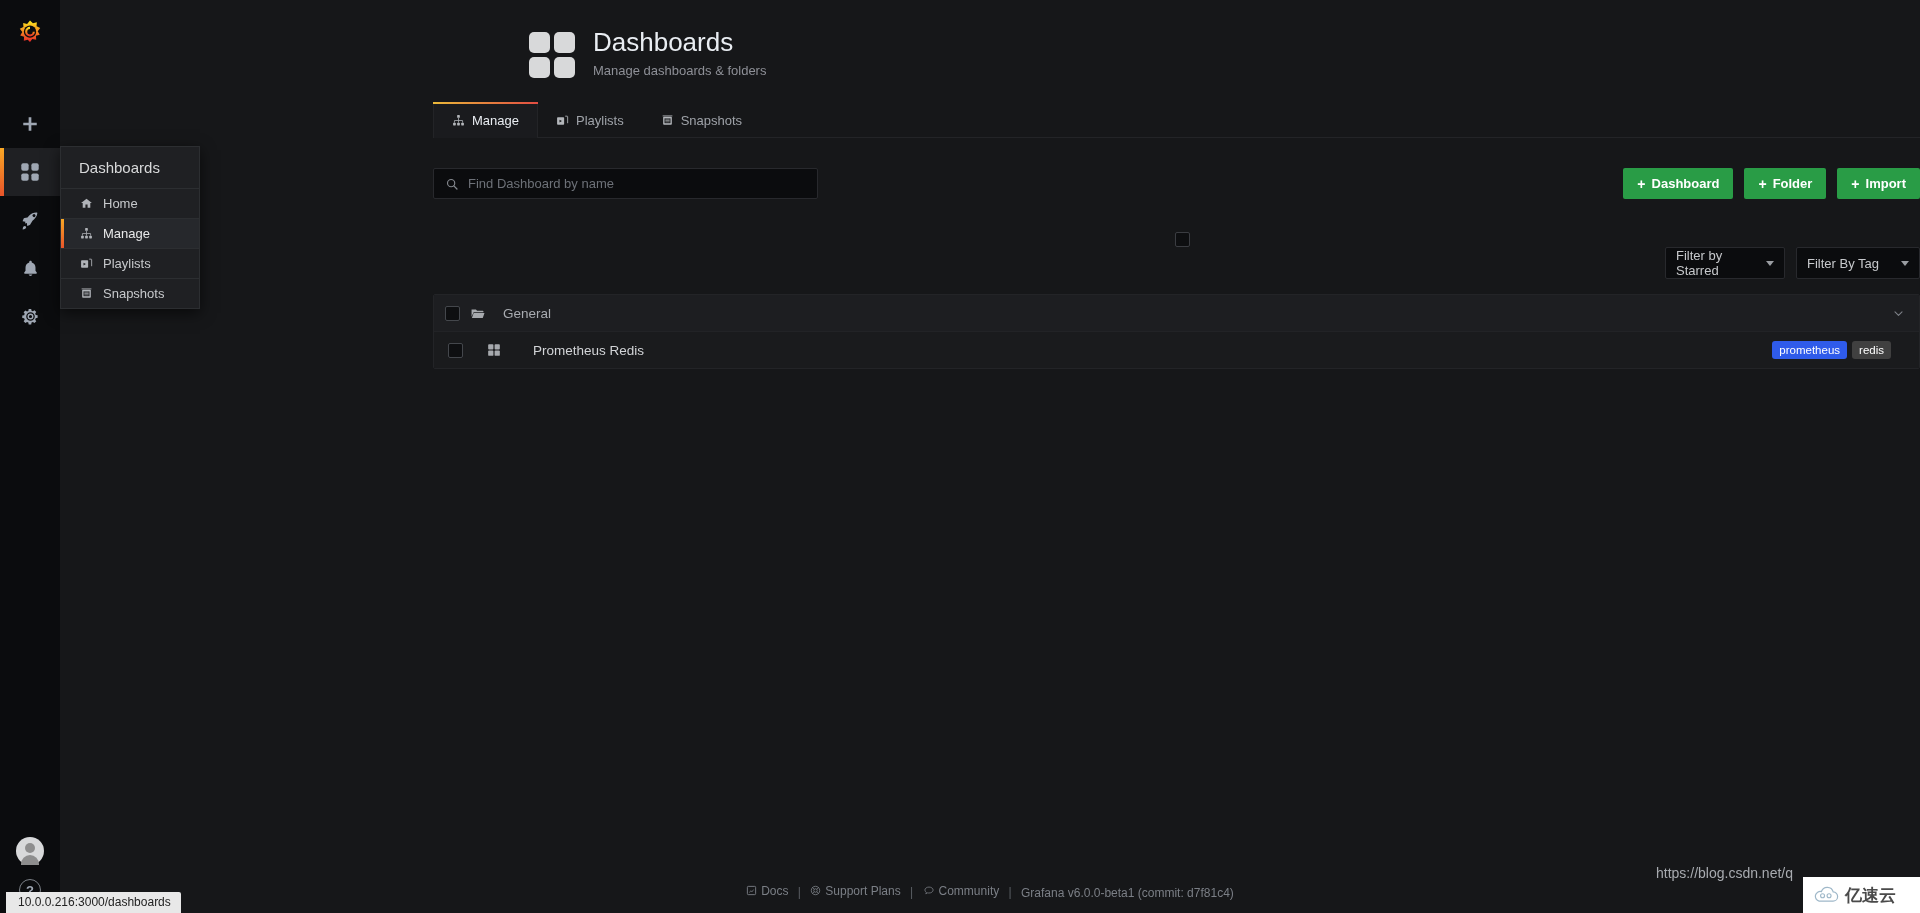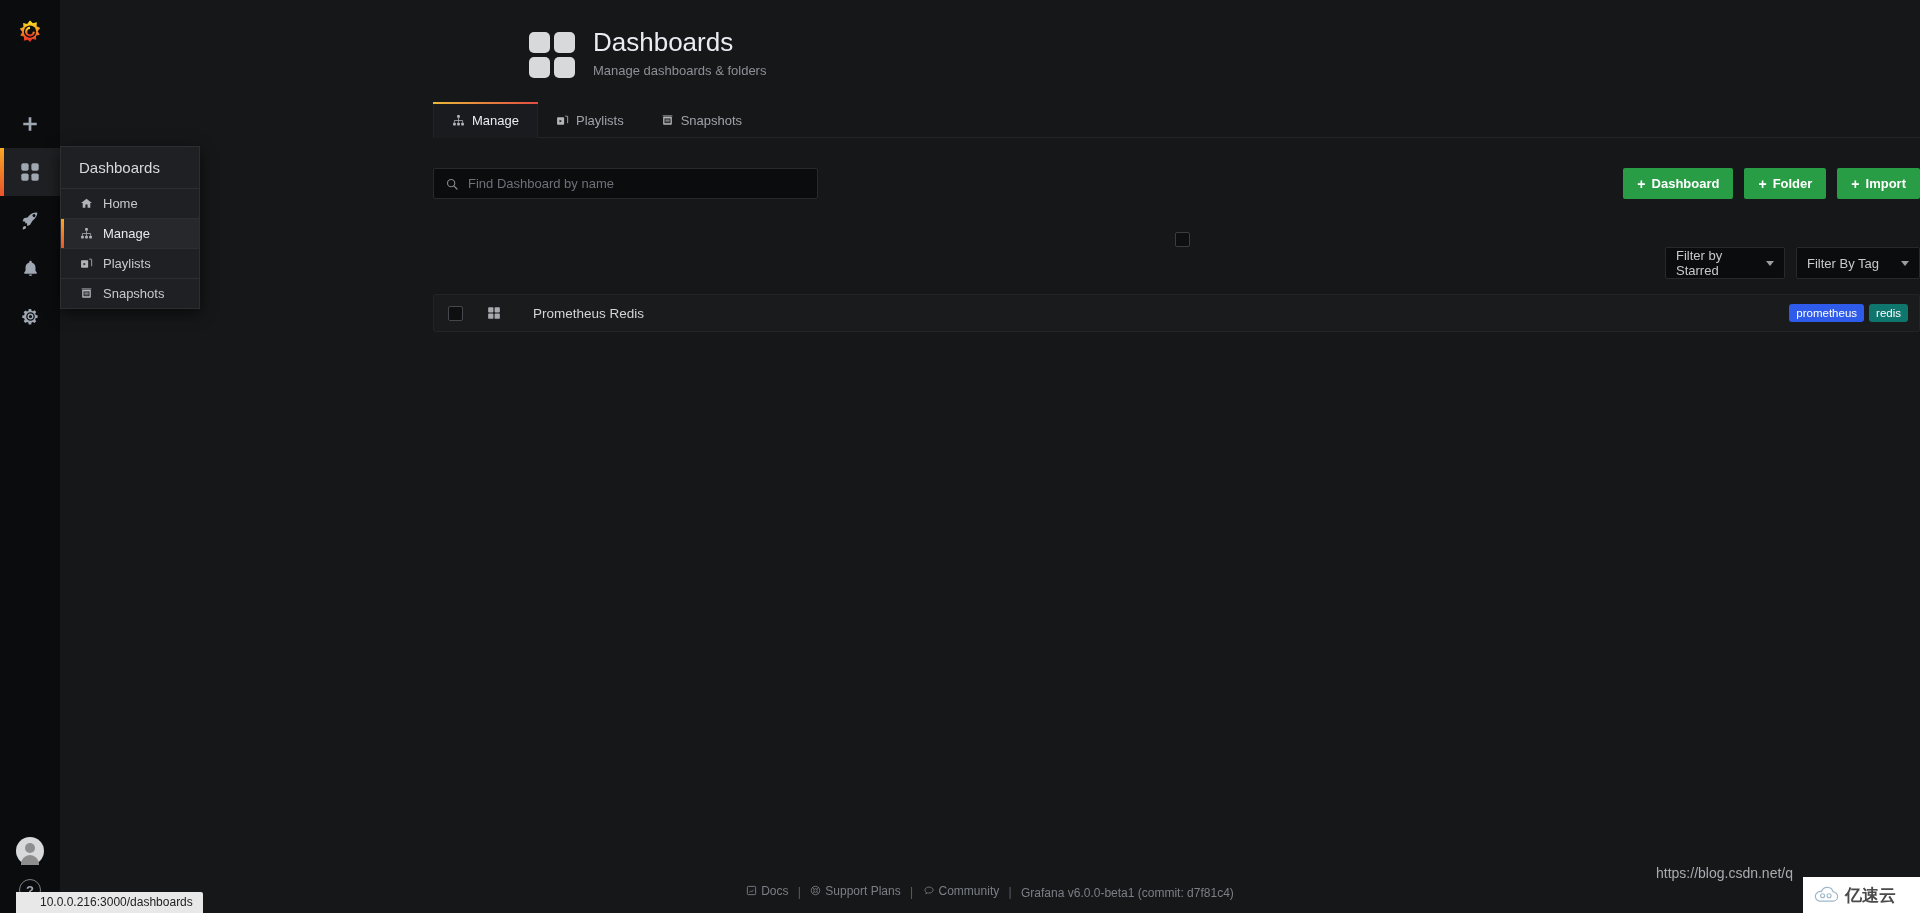--- a/index.html
+++ b/index.html
@@ -318,21 +318,21 @@
     margin-left: 8px;
   }
   .chevron {
     margin-left: auto;
     margin-right: 14px;
     color: #7e8288;
     display: flex; align-items: center;
   }
   .tags {
     margin-left: auto;
-    margin-right: 11px;
+    margin-right: 28px;
     display: flex;
     gap: 5px;
   }
   .tag {
     font-size: 11.5px;
     padding: 3px 7px;
     border-radius: 3px;
     color: #fff;
     line-height: 1.1;
   }
@@ -345,25 +345,25 @@
     text-align: center;
     color: #7b7f86;
     font-size: 12px;
   }
   .footer .sep { margin: 0 6px; color: #5a5e64; }
   .footer .fitem { display: inline-flex; align-items: center; gap: 4px; }
 
   
   #status-bar {
     position: absolute;
-    left: 16px; bottom: 0;
+    left: 6px; bottom: 0;
     background: #e8e8e8;
     color: #222;
     font-size: 12px;
-    padding: 3px 10px 4px 24px;
+    padding: 3px 10px 4px 12px;
     border-top-right-radius: 2px;
     z-index: 80;
     font-family: "Liberation Sans", sans-serif;
   }
 
   
   #watermark {
     position: absolute;
     right: 0; bottom: 0;
     display: flex;
@@ -598,35 +598,50 @@
       </div>
       <div class="select-box" id="tag-select">
         <span>Filter By Tag</span>
         <span class="caret"></span>
       </div>
     </div>
   </div>
 
   <div class="dash-list">
 
+    <div class="folder-row">
+      <div class="row-checkbox"></div>
+      <span class="row-icon">
+        <svg width="15" height="15" viewBox="0 0 24 24">
+          <path fill="currentColor" d="M2.5 5.5h7l1.8 2.2h9.2a1 1 0 0 1 1 1v1.3H5.8L2.5 17z"></path>
+          <path fill="currentColor" d="M5.9 11.3h17.3L20.4 19H3z"></path>
+        </svg>
+      </span>
+      <span class="folder-name">General</span>
+      <span class="chevron">
+        <svg width="13" height="13" viewBox="0 0 24 24">
+          <path d="M5.5 9l6.5 6.5L18.5 9" stroke="currentColor" stroke-width="2" fill="none" stroke-linecap="round" stroke-linejoin="round"></path>
+        </svg>
+      </span>
+    </div>
 
     <div class="dash-row">
       <div class="row-checkbox"></div>
       <span class="row-icon">
         <svg width="14" height="14" viewBox="0 0 24 24">
           <rect x="2" y="2" width="9" height="9" rx="1.5" fill="currentColor"></rect>
           <rect x="13" y="2" width="9" height="9" rx="1.5" fill="currentColor"></rect>
           <rect x="2" y="13" width="9" height="9" rx="1.5" fill="currentColor"></rect>
           <rect x="13" y="13" width="9" height="9" rx="1.5" fill="currentColor"></rect>
         </svg>
       </span>
       <span class="dash-name">Prometheus Redis</span>
       <span class="tags">
         <span class="tag" id="tag-prometheus" style="background: rgb(47, 91, 234);">prometheus</span>
-        <span class="tag" id="tag-redis" style="background: #0f766e;">redis</span>
+        <span class="tag" id="tag-redis" style="background: #404040;">redis</span>
       </span>
     </div>
   </div>
 
   <div class="footer">
     <span class="fitem">
       <svg width="11" height="11" viewBox="0 0 24 24">
         <rect x="3" y="3" width="18" height="18" rx="2" stroke="currentColor" stroke-width="2" fill="none"></rect>
         <path d="M7.5 16.5l3-4 2.5 2.5 3.5-5" stroke="currentColor" stroke-width="1.6" fill="none"></path>
       </svg>

